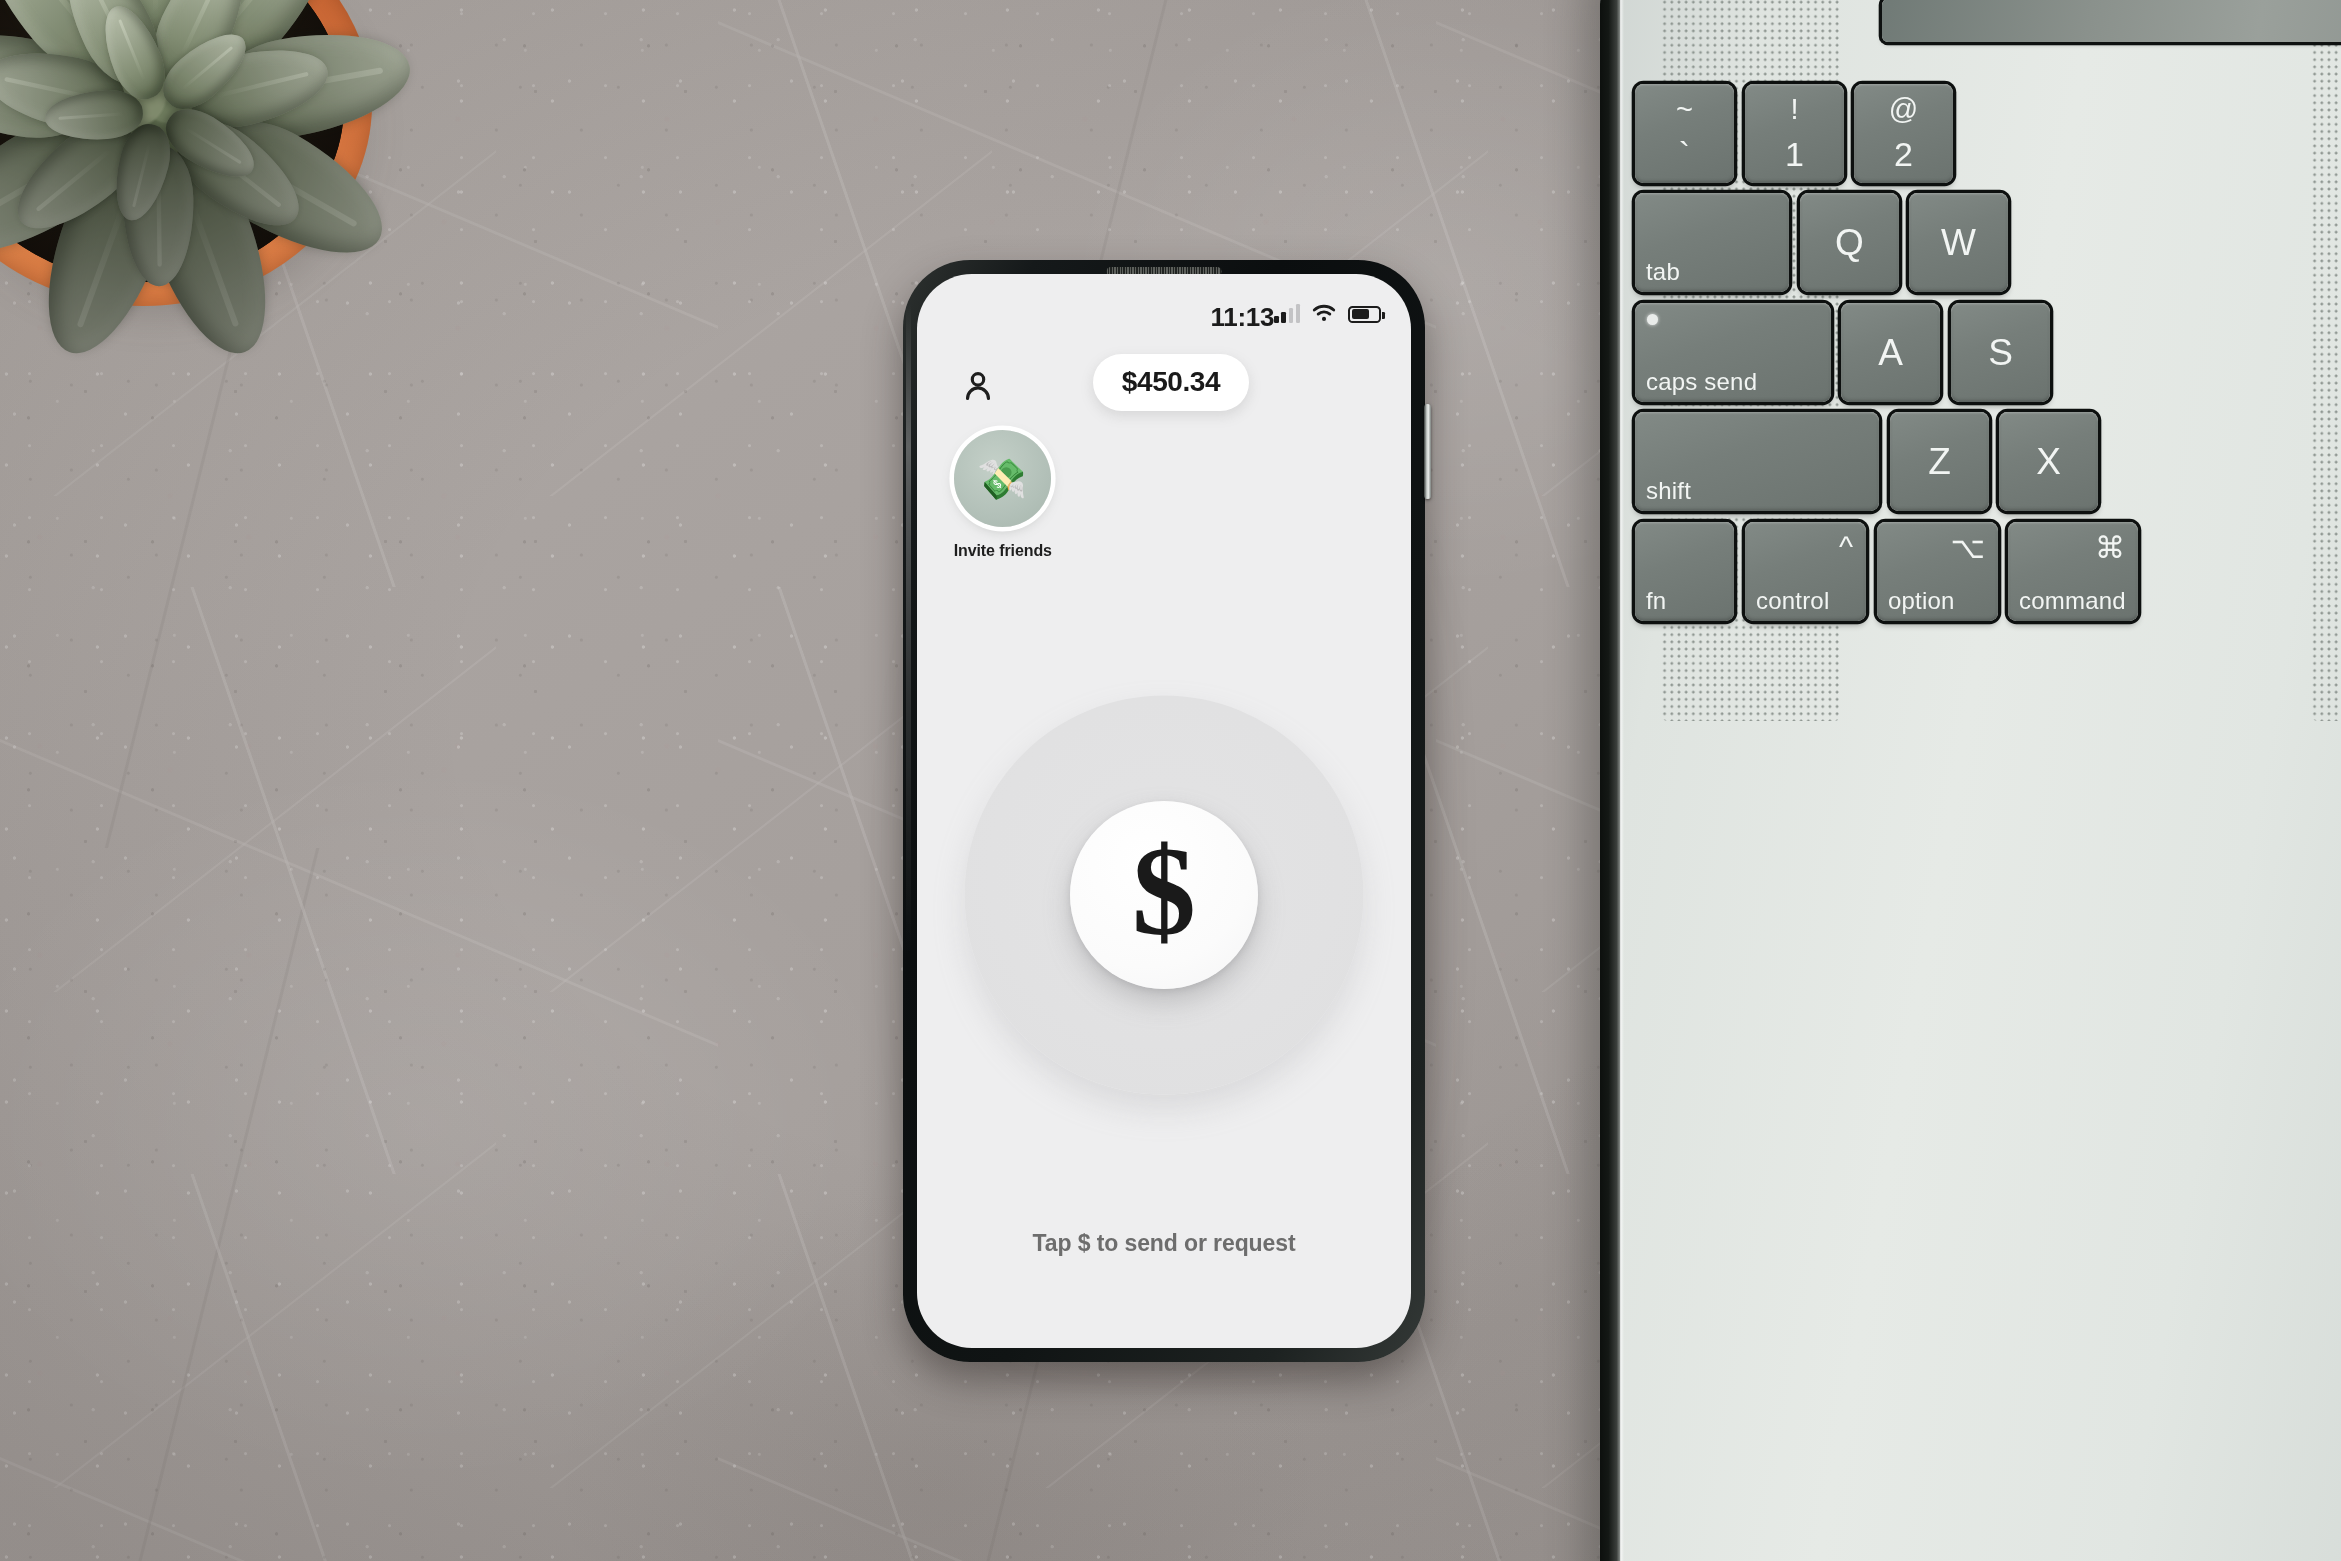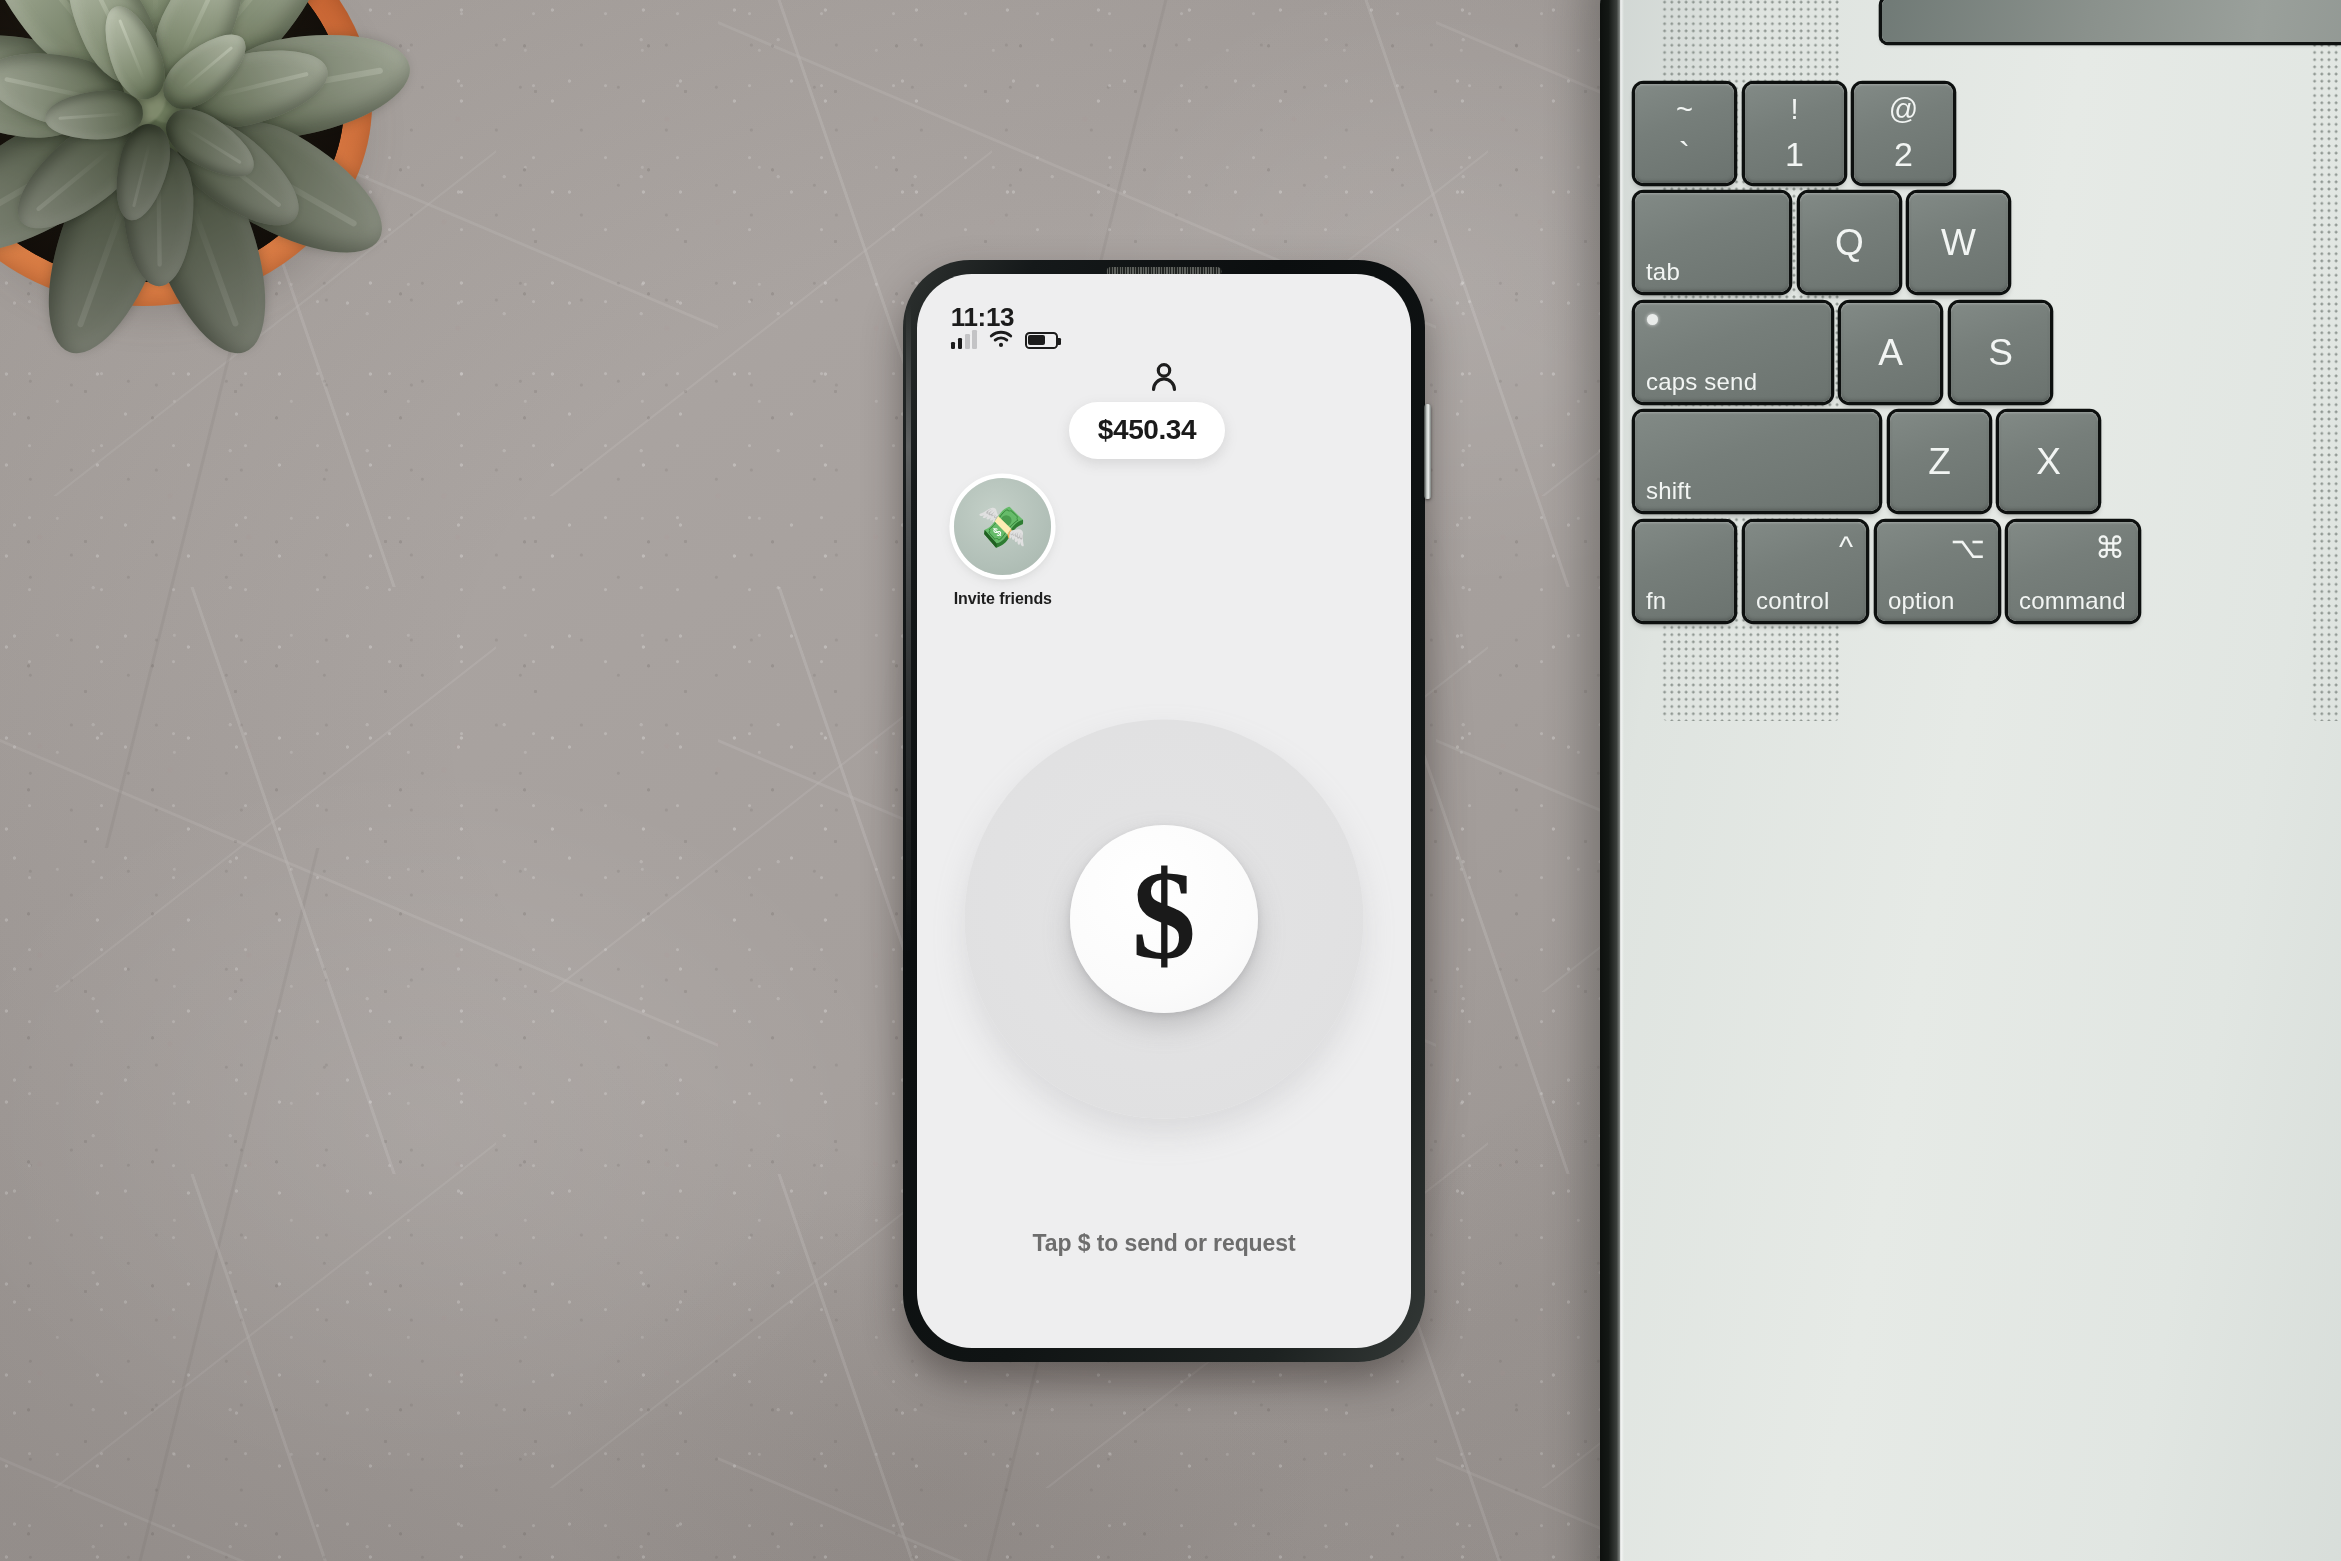--- a/index.html
+++ b/index.html
@@ -198,38 +198,38 @@
 
   
   .screen {
     position:relative; width:100%; height:100%;
     border-radius:55px; background:#eeeeef; overflow:hidden;
     display:flex; flex-direction:column;
   }
 
   .statusbar {
     height:68px; padding:30px 30px 0 34px;
-    display:flex; align-items:flex-start; justify-content:space-between;flex-direction:column;
+    display:flex; align-items:flex-start; justify-content:flex-end;
   }
   .sb-time { font-size:26px; font-weight:700; color:#1c1c1c; letter-spacing:-0.3px; line-height:1; }
   .sb-icons { display:flex; align-items:center; gap:11px; }
 
   .sig { display:flex; align-items:flex-end; gap:2.6px; height:18px; }
   .sig i { display:block; width:4.6px; border-radius:1.3px; background:#c3c3c5; }
   .sig i.on { background:#1c1c1c; }
   .sig i:nth-child(1){height:7.2px;} .sig i:nth-child(2){height:11px;}
   .sig i:nth-child(3){height:15px;} .sig i:nth-child(4){height:19px;}
 
   .batt { width:33px; height:17px; border:2.3px solid #1c1c1c; border-radius:4.6px; position:relative; }
   .batt::after{content:"";position:absolute;right:-5.2px;top:4.6px;width:2.6px;height:6.5px;border-radius:0 1.3px 1.3px 0;background:#1c1c1c;}
   .batt i { position:absolute; left:1.6px; top:1.6px; bottom:1.6px; width:58%; border-radius:2px; background:#1c1c1c; }
 
   .topbar {
     margin-top:11.7px; padding:0 37px;
-    display:flex; align-items:center;flex-direction:column;
+    display:flex; align-items:flex-end;
   }
   .profile-btn { width:48px; height:48px; display:flex; align-items:center; justify-content:center; cursor:pointer; }
   .balance-pill {
     margin-left:auto; margin-right:auto; transform:translateX(-17px);
     background:#ffffff; border-radius:652px;
     padding:12.4px 29px;
     font-size:28px; font-weight:700; color:#1a1a1a; letter-spacing:-0.4px;
     box-shadow:0 4.6px 13px rgba(120,120,120,.20);
     white-space:nowrap; cursor:pointer;
   }

